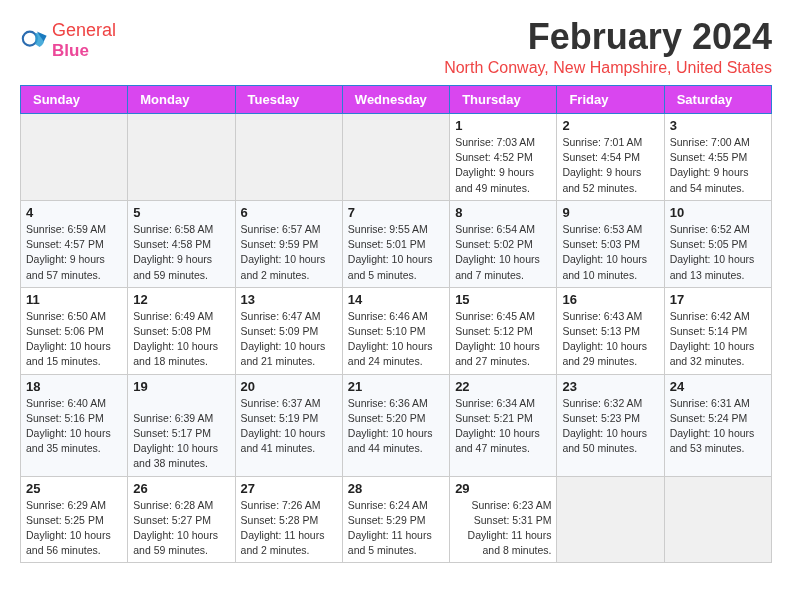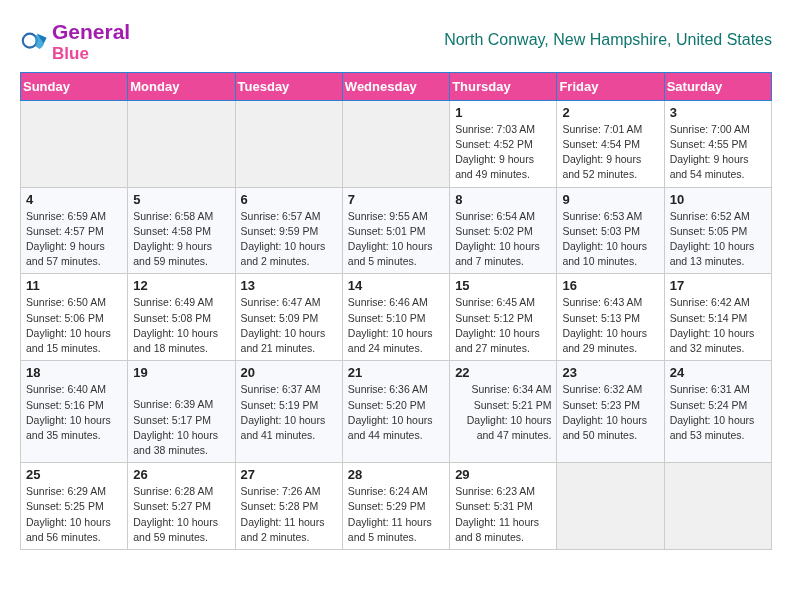--- a/index.html
+++ b/index.html
@@ -29,35 +29,35 @@
     .title-area {
       text-align: right;
     }
     .month-title {
       font-size: 36px;
       font-weight: bold;
       color: #333;
     }
     .location-subtitle {
       font-size: 16px;
-      color: #0f766e;
-      margin-top: 15px;
+      color: #ef4444;
+      margin-top: 1px;
     }
     .calendar-table {
       width: 100%;
       border-collapse: collapse;
       border: 1px solid #ccc;
       margin-top: 8px;
     }
     .calendar-table th {
-      background-color: #ec4899;
+      background-color: #d946ef;
       color: #fff;
       font-size: 13px;
       font-weight: bold;
-      padding: 6px 2px;
+      padding: 6px 12px;
       text-align: left;
       border: 1px solid #2b7ed4;
     }
     .calendar-table td {
       border: 1px solid #ccc;
       vertical-align: top;
       padding: 4px 5px;
       width: calc(100% / 7);
       min-height: 80px;
       height: 80px;
@@ -91,25 +91,26 @@
 <body>
 
 <div class="header-area">
   <div class="logo">
     <svg class="logo-icon" viewBox="0 0 40 40" xmlns="http://www.w3.org/2000/svg">
       <circle cx="14" cy="18" r="10" fill="none" stroke="#2b6cb0" stroke-width="3"></circle>
       <path d="M22 10 Q32 10 34 18 Q36 26 28 30 L22 26" fill="#2b9ed4" opacity="0.85"></path>
       <path d="M24 8 L38 14 L34 22" fill="#1a7abf"></path>
     </svg>
     <div style="display:flex;flex-direction:column;line-height:1.15;">
-      <span style="font-size:21px;font-weight:bold;color:#a21caf;">General</span>
+      <span style="font-size:18px;font-weight:normal;color:#ef4444;">General</span>
       <span style="font-size:17px;font-weight:bold;color:#ec4899;">Blue</span>
     </div>
   </div>
   <div class="title-area">
+    <div class="month-title">February 2024</div>
     <div class="location-subtitle">North Conway, New Hampshire, United States</div>
   </div>
 </div>
 
 <table class="calendar-table">
   <thead>
     <tr id="header-row">
         <th>Sunday</th>
         <th>Monday</th>
         <th>Tuesday</th>
@@ -273,21 +274,21 @@
         </td>
         <td>
           <span class="day-number">21</span>
           <div class="day-info" style="white-space: pre-line;">Sunrise: 6:36 AM
 Sunset: 5:20 PM
 Daylight: 10 hours
 and 44 minutes.</div>
         </td>
         <td>
           <span class="day-number">22</span>
-          <div class="day-info" style="white-space: pre-line; text-align: right;">Sunrise: 6:34 AM
+          <div class="day-info" style="white-space: pre-line;">Sunrise: 6:34 AM
 Sunset: 5:21 PM
 Daylight: 10 hours
 and 47 minutes.</div>
         </td>
         <td>
           <span class="day-number">23</span>
           <div class="day-info" style="white-space: pre-line;">Sunrise: 6:32 AM
 Sunset: 5:23 PM
 Daylight: 10 hours
 and 50 minutes.</div>
@@ -324,21 +325,21 @@
         </td>
         <td>
           <span class="day-number">28</span>
           <div class="day-info" style="white-space: pre-line;">Sunrise: 6:24 AM
 Sunset: 5:29 PM
 Daylight: 11 hours
 and 5 minutes.</div>
         </td>
         <td>
           <span class="day-number">29</span>
-          <div class="day-info" style="white-space: pre-line;">Sunrise: 6:23 AM
+          <div class="day-info" style="white-space: pre-line; text-align: right;">Sunrise: 6:23 AM
 Sunset: 5:31 PM
 Daylight: 11 hours
 and 8 minutes.</div>
         </td>
         <td class="empty-cell"></td>
         <td class="empty-cell"></td>
       </tr>
     </tbody>
 </table>
 

